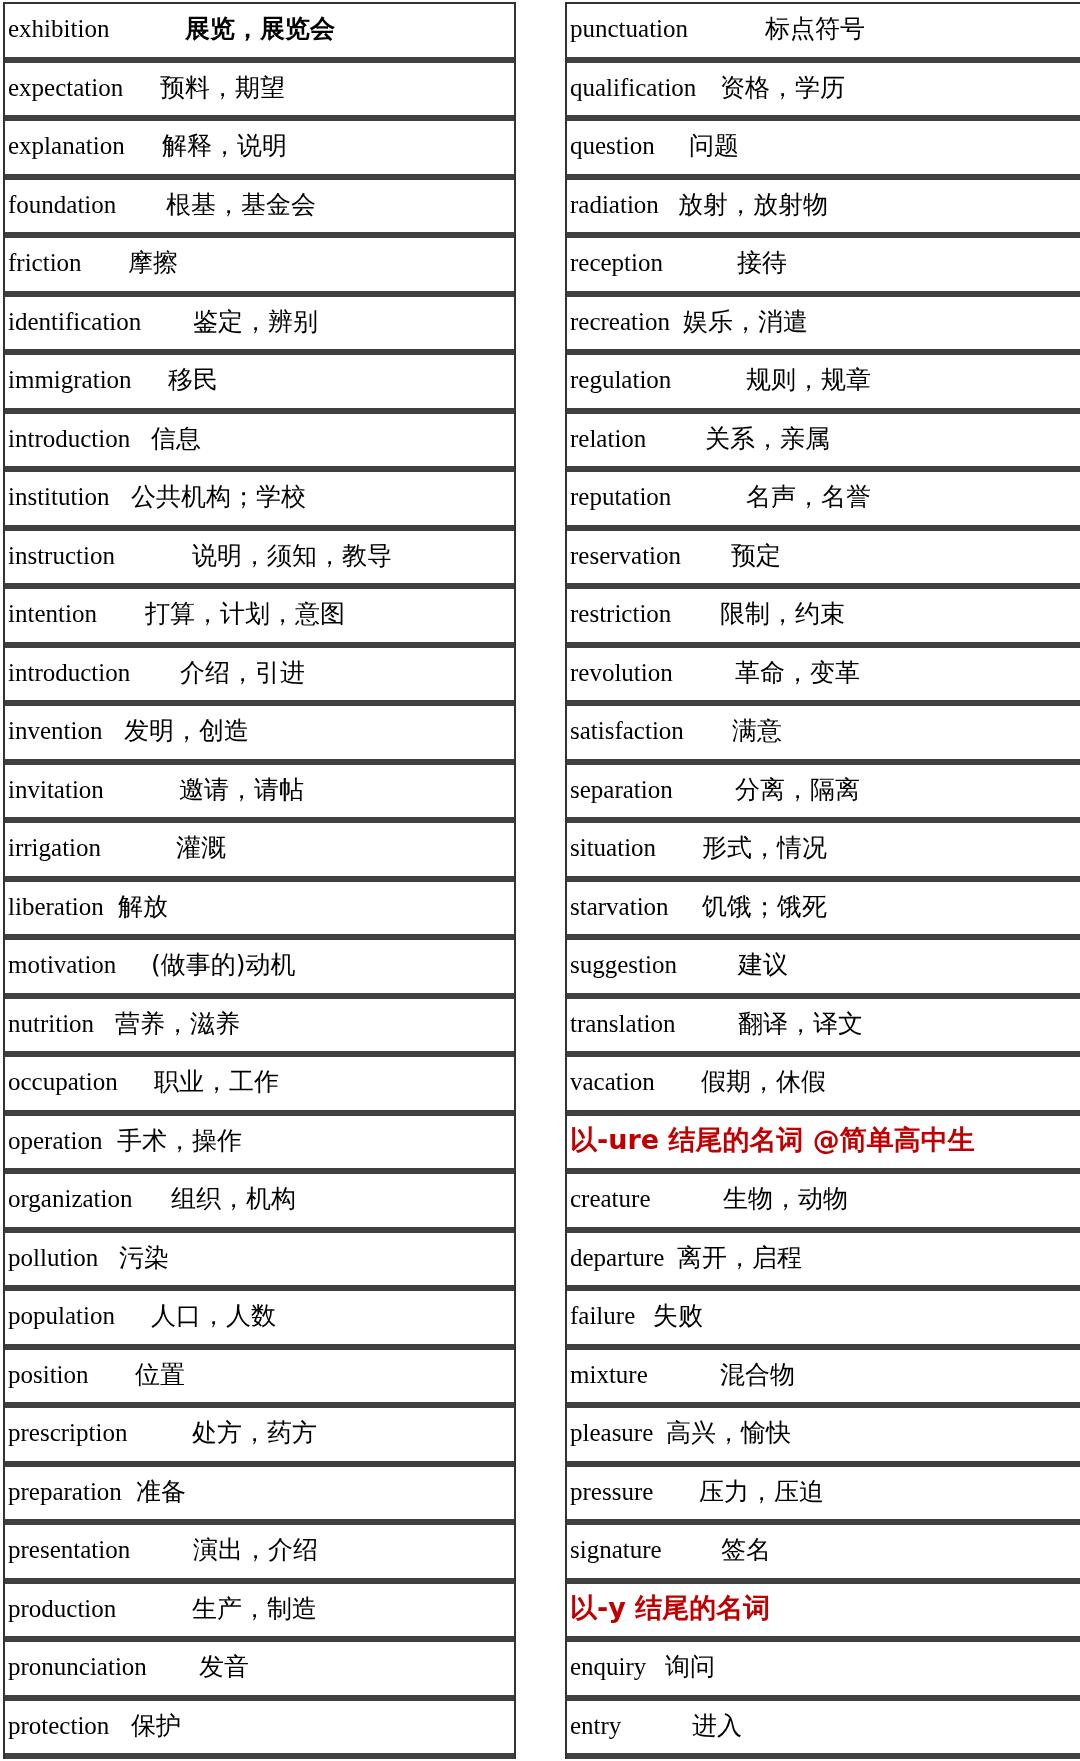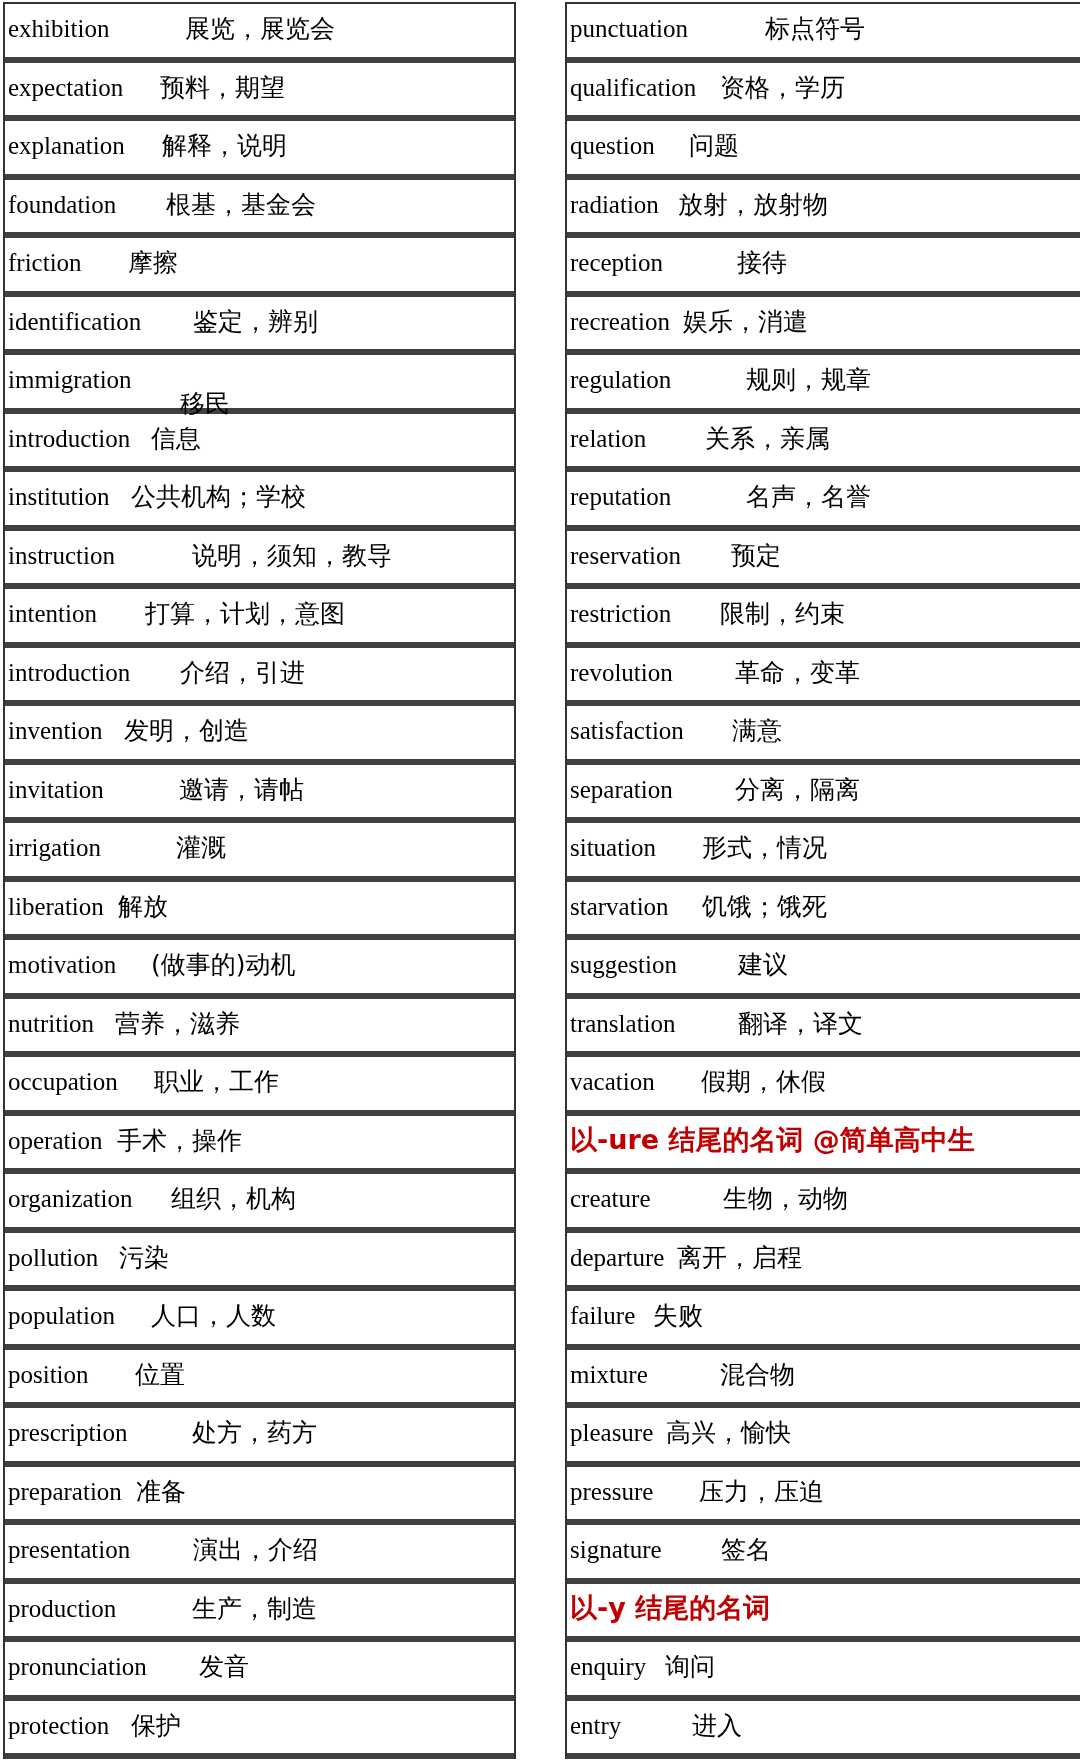--- a/index.html
+++ b/index.html
@@ -14,21 +14,21 @@
       font-family:"DejaVu Sans",sans-serif;}
   .hdr{position:absolute;left:3px;top:50%;transform:translateY(-55%);font-size:27px;font-weight:bold;
        color:#C00000;white-space:nowrap;font-family:"DejaVu Sans",sans-serif;}
 </style>
 </head>
 <body>
 
 <div id="left-table" class="tbl">
     <div class="row">
       <span class="en">exhibition</span>
-      <span class="zh" style="left: 180px;">展览，展览会</span>
+      <span class="zh" style="left: 180px; font-weight: bold;">展览，展览会</span>
     </div>
     <div class="row">
       <span class="en">expectation</span>
       <span class="zh" style="left: 155px;">预料，期望</span>
     </div>
     <div class="row">
       <span class="en">explanation</span>
       <span class="zh" style="left: 157px;">解释，说明</span>
     </div>
     <div class="row">
@@ -38,21 +38,21 @@
     <div class="row">
       <span class="en">friction</span>
       <span class="zh" style="left: 123px;">摩擦</span>
     </div>
     <div class="row">
       <span class="en">identification</span>
       <span class="zh" style="left: 188px;">鉴定，辨别</span>
     </div>
     <div class="row">
       <span class="en">immigration</span>
-      <span class="zh" style="left: 175px; margin-top: 24px;">移民</span>
+      <span class="zh" style="left: 163px;">移民</span>
     </div>
     <div class="row">
       <span class="en">introduction</span>
       <span class="zh" style="left: 146px;">信息</span>
     </div>
     <div class="row">
       <span class="en">institution</span>
       <span class="zh" style="left: 126px;">公共机构；学校</span>
     </div>
     <div class="row">

